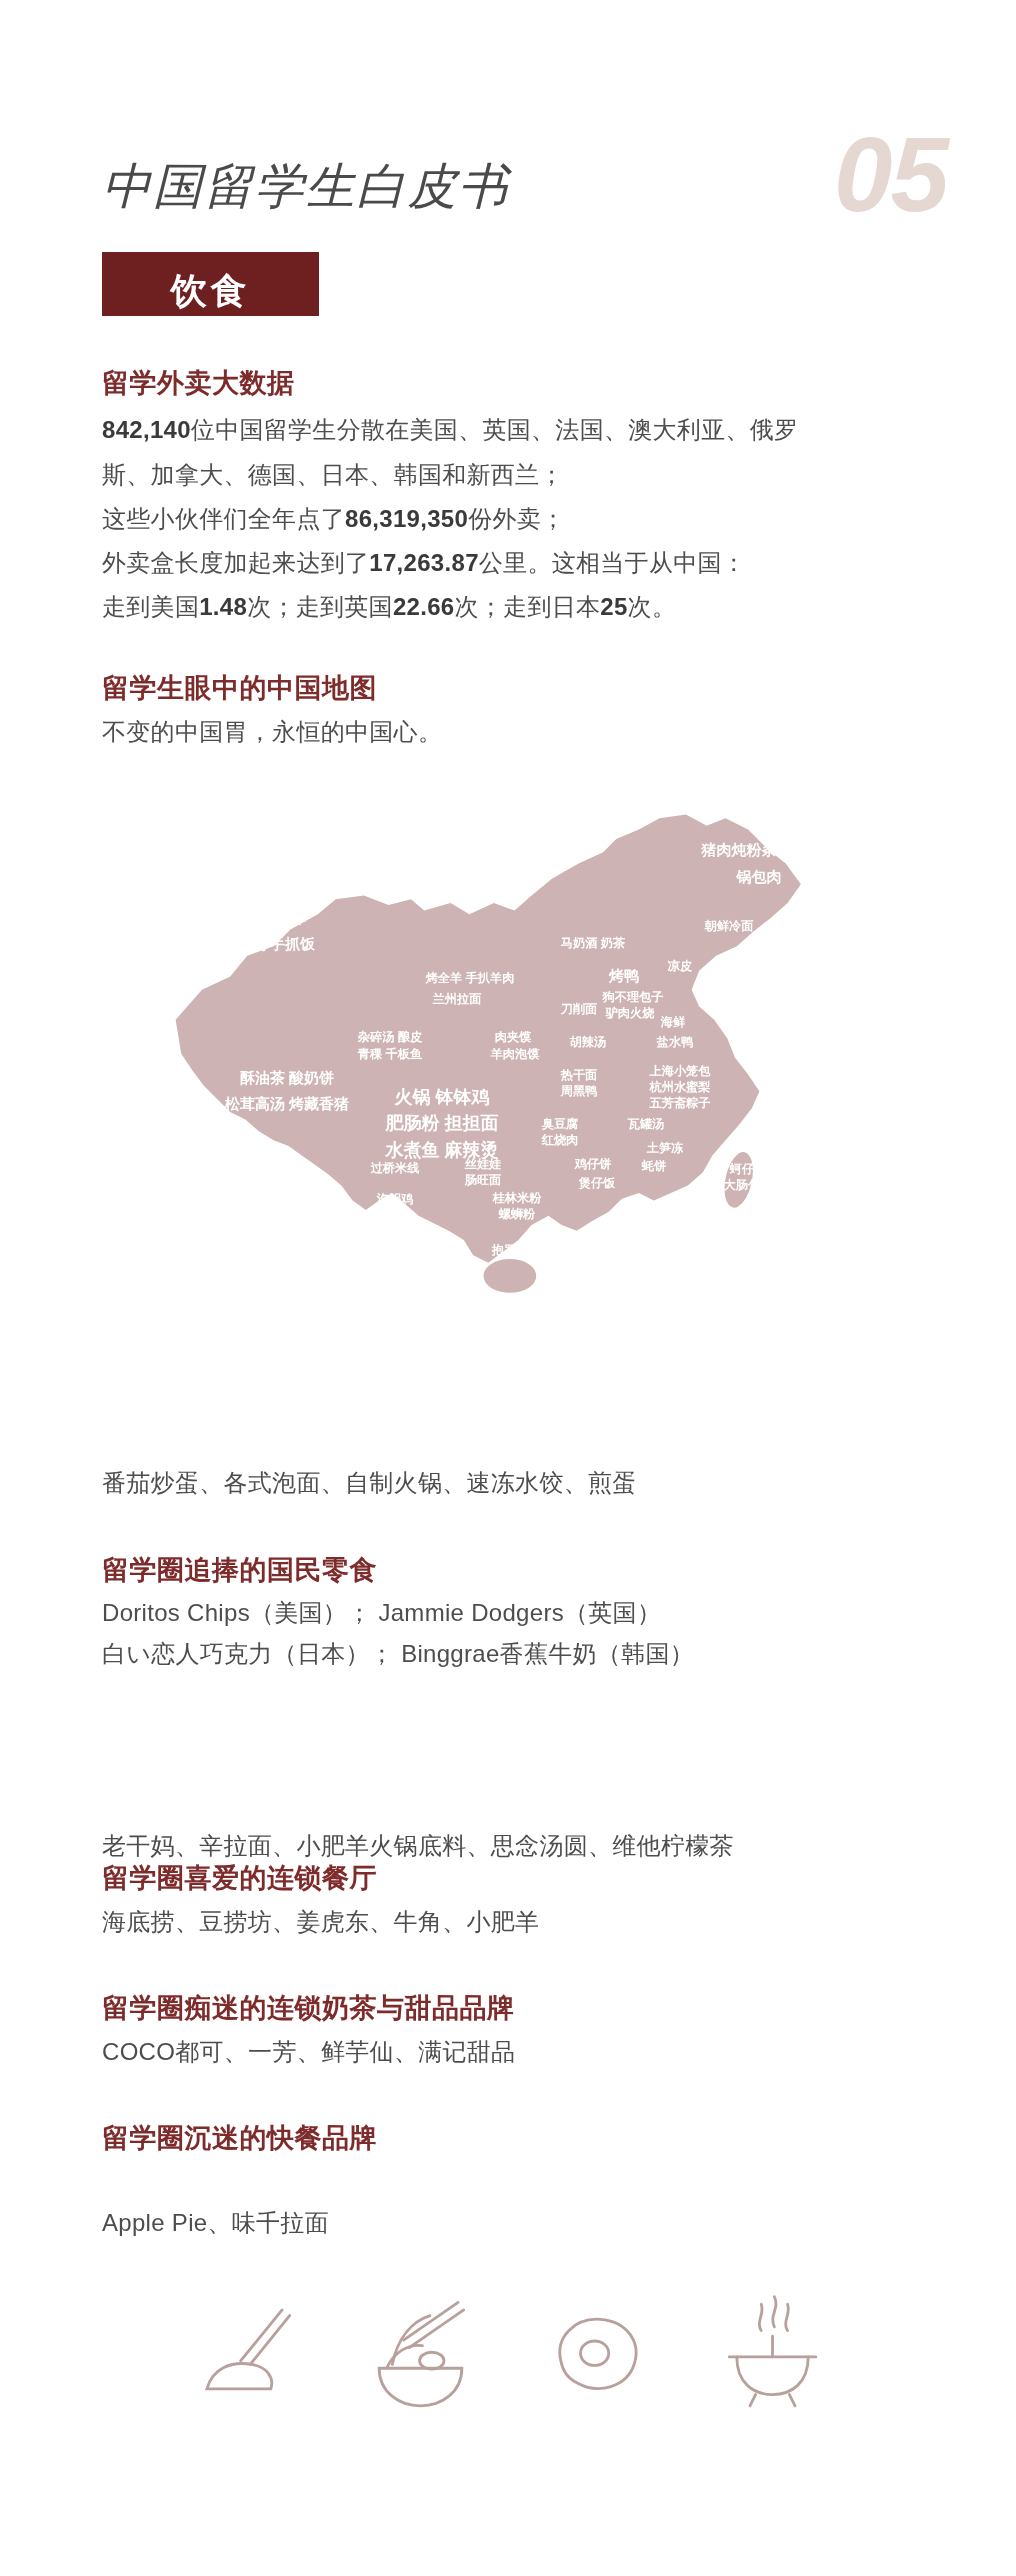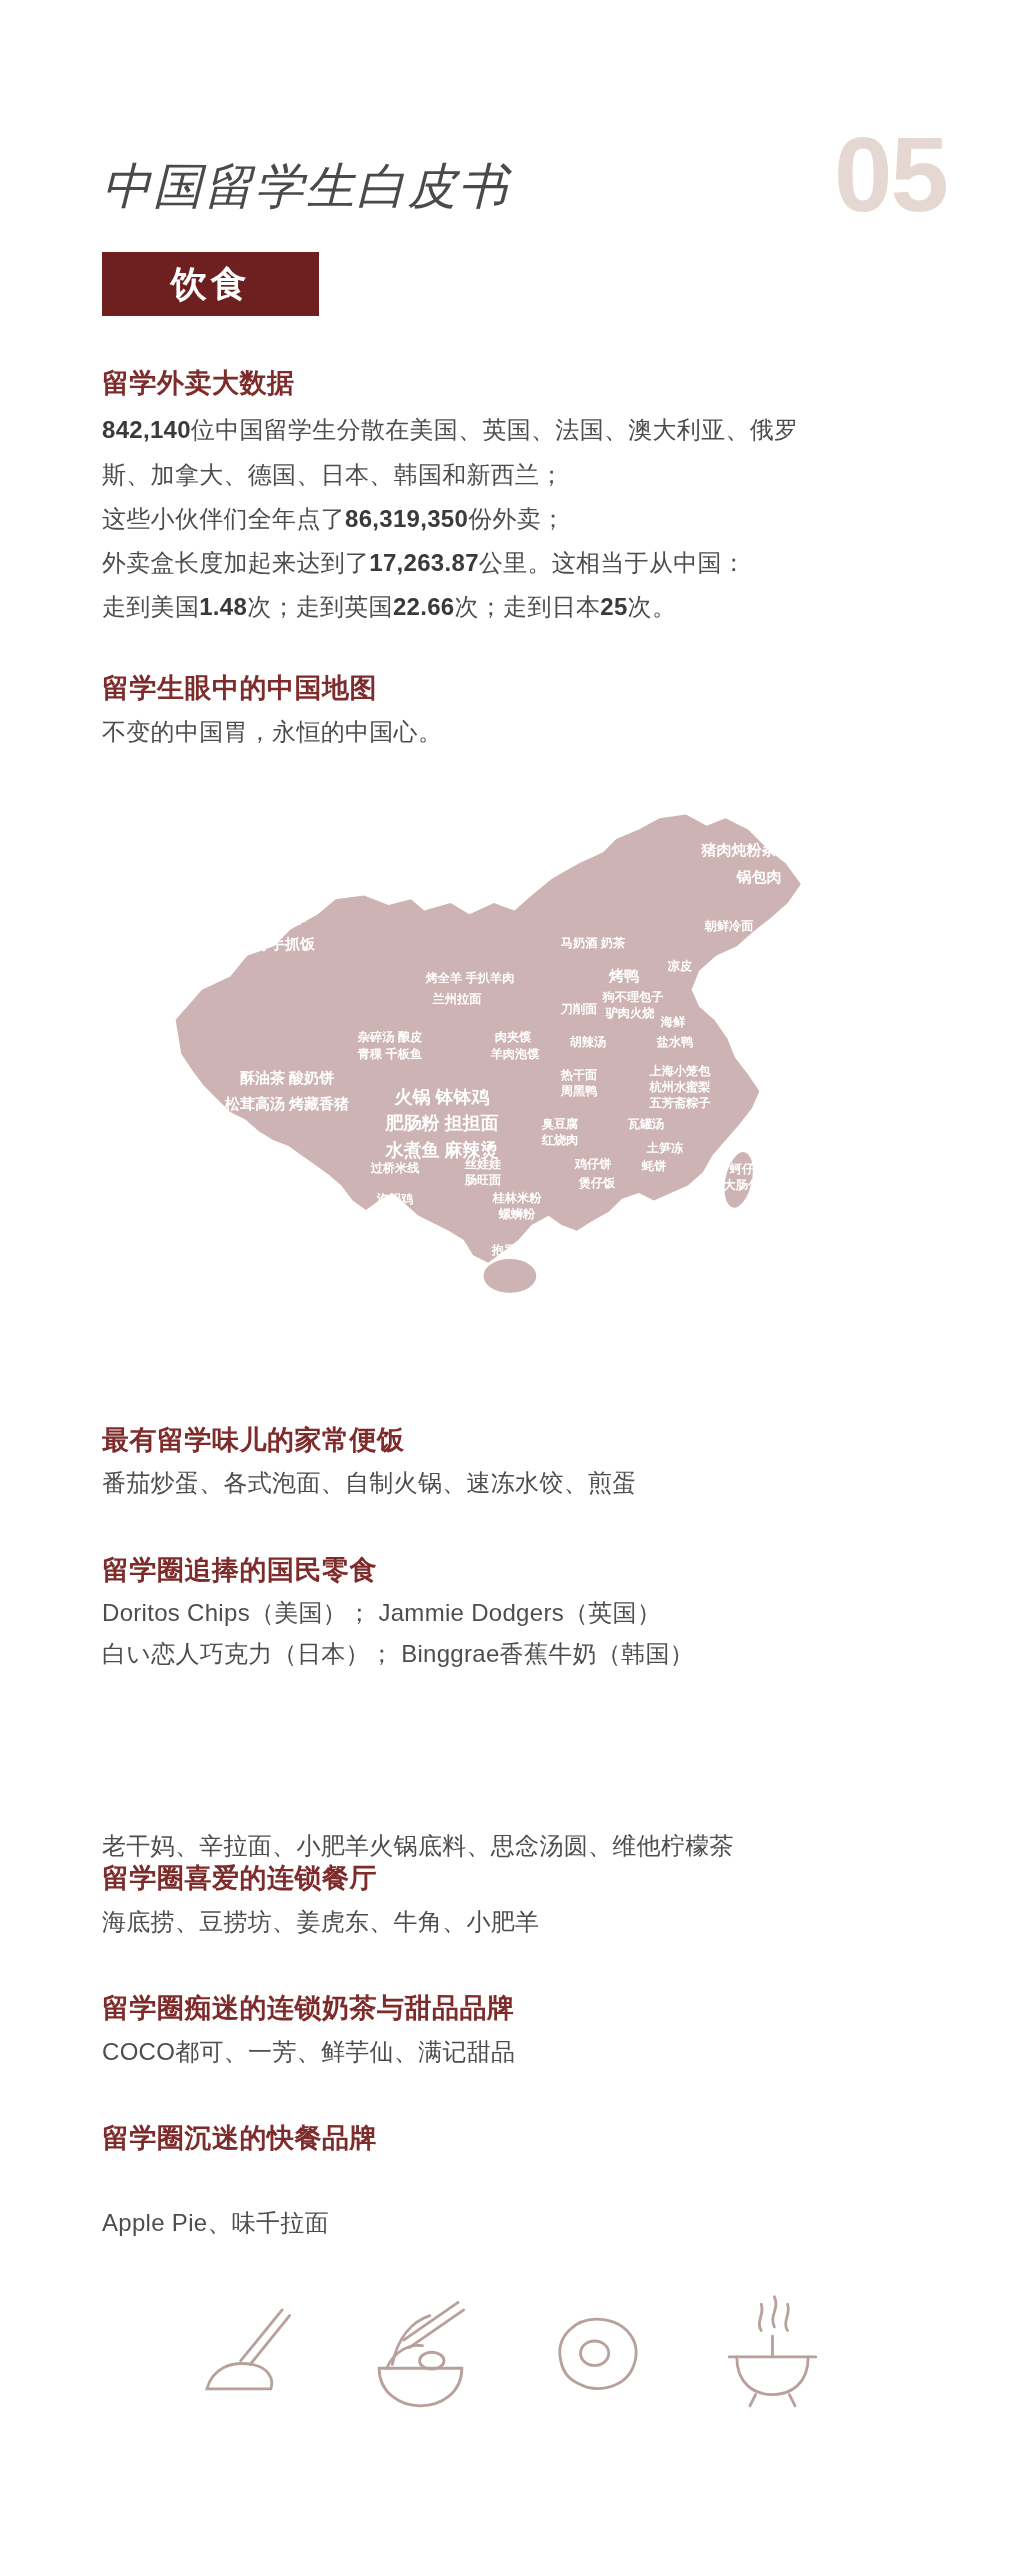--- a/index.html
+++ b/index.html
@@ -21,41 +21,42 @@
   
   .big-number {
     position: absolute;
     right: 70px;
     top: 122px;
     font-size: 105px;
     font-weight: bold;
     color: #e5d8d3;
     letter-spacing: -1.9px;
     line-height: 1;
+    font-style: italic;
   }
   .main-title {
     position: absolute;
     left: 102px;
     top: 162px;
     font-size: 49px;
     color: #4a4a4a;
     letter-spacing: 1.9px;
     line-height: 1;
     font-weight: 500;
     font-style: italic;
   }
   .tag {
     position: absolute;
     left: 102px;
     top: 252px;
     width: 217px;
     height: 64px;
     background: #6e1f1f;
     display: flex;
-    align-items: center;
+    align-items: flex-end;
     justify-content: center;
   }
   .tag span {
     color: #ffffff;
     font-size: 36px;
     font-weight: bold;
     letter-spacing: 3.8px;
   }
 
   
@@ -199,21 +200,20 @@
     <div class="map-label" style="left:306px; top:364px">过桥米线</div>
     <div class="map-label" style="left:306px; top:395px">汽锅鸡</div>
     <div class="map-label" style="left:428px; top:394px">桂林米粉</div>
     <div class="map-label" style="left:428px; top:410px">螺蛳粉</div>
     <div class="map-label" style="left:508px; top:379px">煲仔饭</div>
     <div class="map-label" style="left:659px; top:365px">蚵仔煎</div>
     <div class="map-label" style="left:665px; top:381px">大肠包小肠</div>
     <div class="map-label" style="left:421px; top:446px">抱罗粉</div>
   </div>
 
-  <div class="sec-head" style="top:1422px">最有留学味儿的家常便饭</div>
   <div class="body-line" style="top:1467px">番茄炒蛋、各式泡面、自制火锅、速冻水饺、煎蛋</div>
 
   <div class="sec-head" style="top:1552px">留学圈追捧的国民零食</div>
   <div class="body-line" style="top:1597px">Doritos Chips（美国）； Jammie Dodgers（英国）</div>
   <div class="body-line" style="top:1638px">白い恋人巧克力（日本）； Binggrae香蕉牛奶（韩国）</div>
 
   <div class="body-line" style="top:1830px">老干妈、辛拉面、小肥羊火锅底料、思念汤圆、维他柠檬茶</div>
 
   <div class="sec-head" style="top:1860px">留学圈喜爱的连锁餐厅</div>
   <div class="body-line" style="top:1906px">海底捞、豆捞坊、姜虎东、牛角、小肥羊</div>

